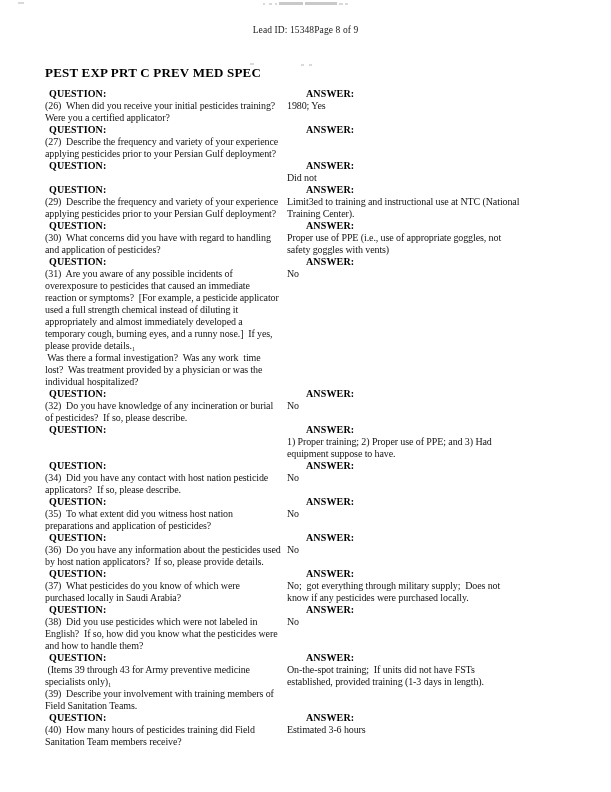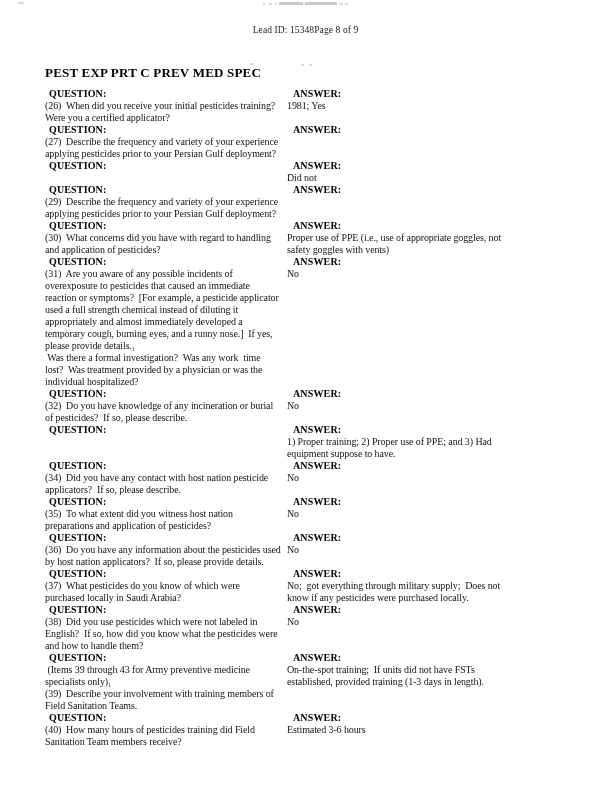--- a/index.html
+++ b/index.html
@@ -38,21 +38,21 @@
   .q-col { width: 242px; flex: none; }
   .a-col { width: 304px; flex: none; }
 
   .col-label {
     font-weight: bold; color: #000;
     font-size: 10px; line-height: 12px;
     letter-spacing: 0.15px;
     white-space: pre;
   }
   .q-label { margin-left: 4px; }
-  .a-label { margin-left: 6px; }
+  .a-label { margin-left: 19px; }
 
   .q-text, .a-text {
     font-size: 10px; line-height: 12px;
     letter-spacing: -0.1px;
     white-space: pre;
   }
 </style>
 </head>
 <body>
 
@@ -81,21 +81,21 @@
 
   <div class="qa-list">
     <div class="qa-row">
       <div class="q-col">
         <div class="col-label q-label">QUESTION:</div>
         <div class="q-text">(26)  When did you receive your initial pesticides training?
 Were you a certified applicator?</div>
       </div>
       <div class="a-col">
         <div class="col-label a-label">ANSWER:</div>
-        <div class="a-text">1981; Yes</div>
+        <div class="a-text">1980; Yes</div>
       </div>
     </div>
 
     <div class="qa-row">
       <div class="q-col">
         <div class="col-label q-label">QUESTION:</div>
         <div class="q-text">(27)  Describe the frequency and variety of your experience
 applying pesticides prior to your Persian Gulf deployment?</div>
       </div>
       <div class="a-col">
@@ -115,20 +115,22 @@
     </div>
 
     <div class="qa-row">
       <div class="q-col">
         <div class="col-label q-label">QUESTION:</div>
         <div class="q-text">(29)  Describe the frequency and variety of your experience
 applying pesticides prior to your Persian Gulf deployment?</div>
       </div>
       <div class="a-col">
         <div class="col-label a-label">ANSWER:</div>
+        <div class="a-text">Limit3ed to training and instructional use at NTC (National
+Training Center).</div>
       </div>
     </div>
 
     <div class="qa-row">
       <div class="q-col">
         <div class="col-label q-label">QUESTION:</div>
         <div class="q-text">(30)  What concerns did you have with regard to handling
 and application of pesticides?</div>
       </div>
       <div class="a-col">

